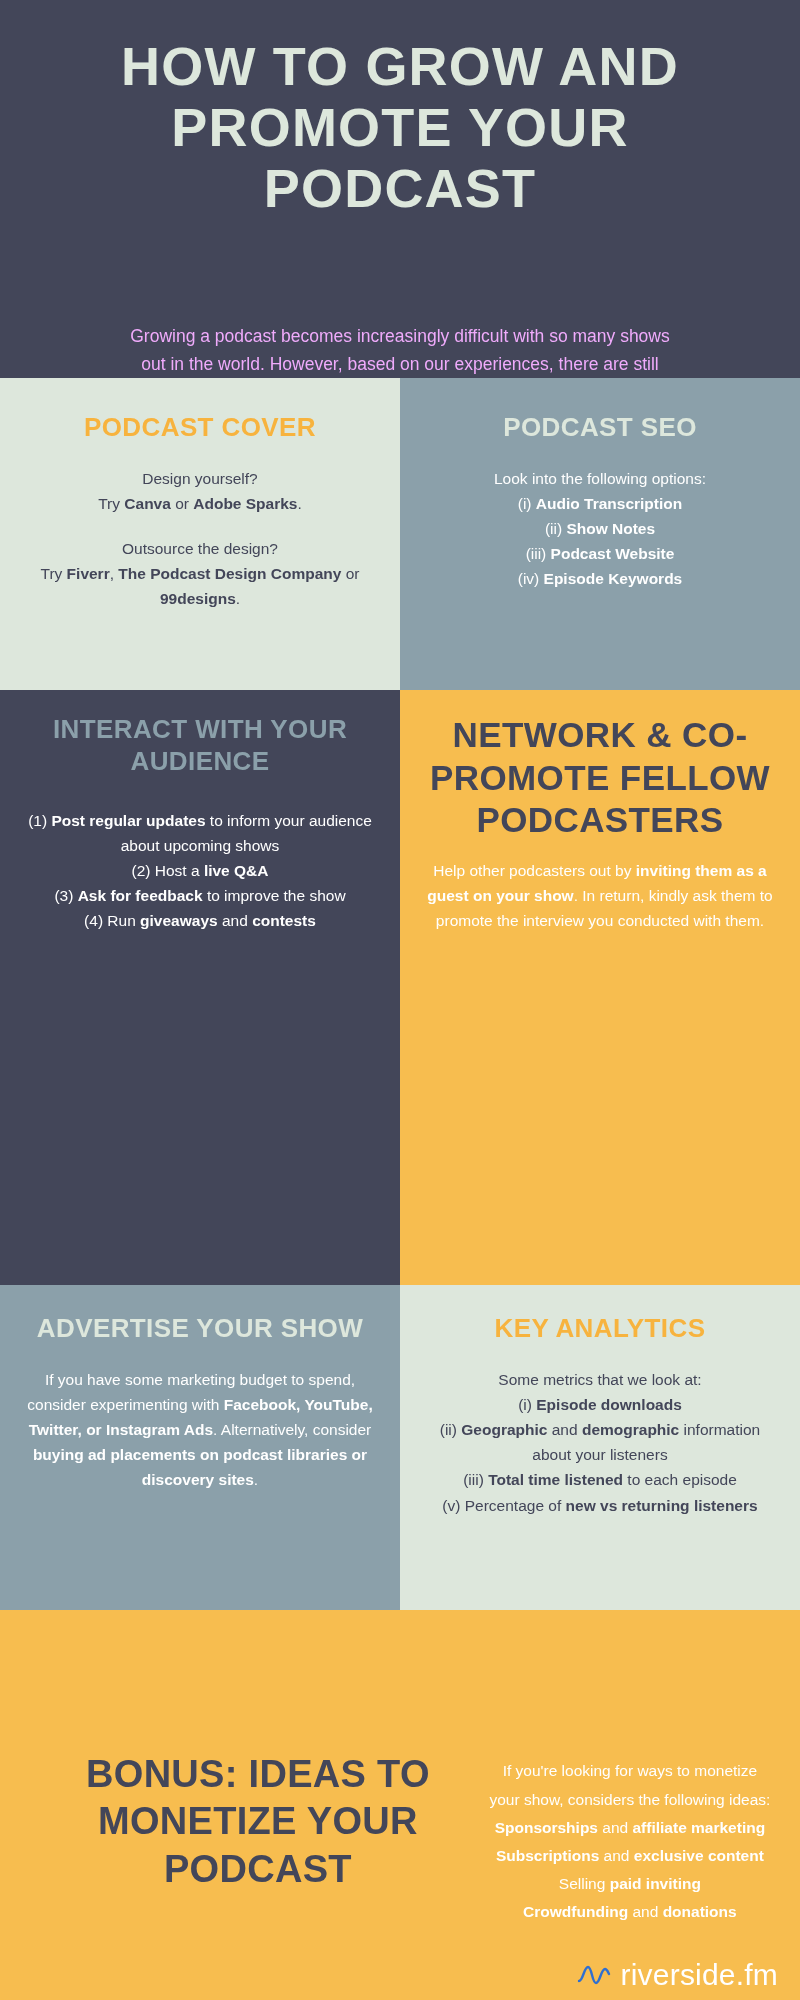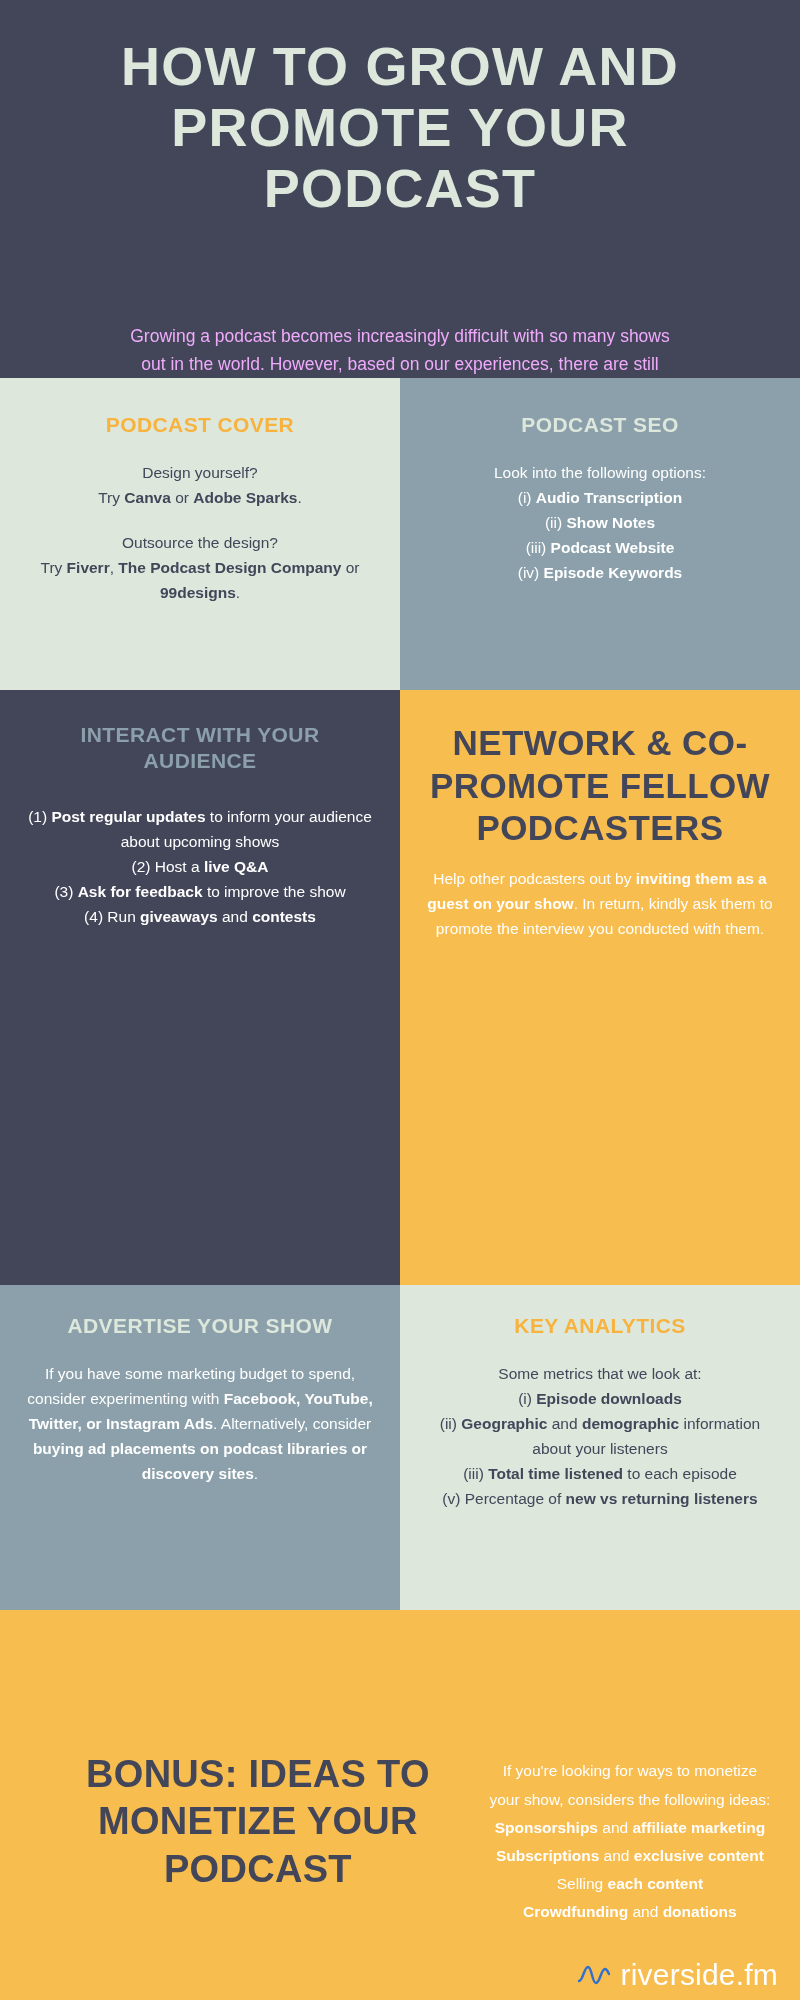--- a/index.html
+++ b/index.html
@@ -50,21 +50,21 @@
   
   .grid-row { display: flex; width: 800px; }
   .cell {
     width: 400px;
     padding: 26px 26px 22px 26px;
     display: flex;
     flex-direction: column;
     align-items: center;
   }
   .cell-title {
-    font-size: 21px;
+    font-size: 26px;
     font-weight: 700;
     line-height: 1.23;
     letter-spacing: 0.4px;
     text-transform: uppercase;
     text-align: center;
   }
   .cell-title.big {
     font-size: 35px;
     line-height: 1.22;
   }
@@ -88,21 +88,21 @@
   .t-orange   { color: #f7b33e; }
   .t-green    { color: #dde7dc; }
   .t-slate    { color: #8ba0aa; }
   .t-navy     { color: #434659; }
 
   .body-dark  { color: #434659; }
   .body-white { color: #ffffff; }
 
   
   .row1 .cell { height: 312px; padding-top: 34px; }
-  .row2 .cell { height: 595px; padding-top: 32px; }
+  .row2 .cell { height: 595px; padding-top: 24px; }
   .row3 .cell { height: 325px; padding-top: 28px; }
 
   .row2 .cell-left  { justify-content: flex-start; }
   .row2 .cell-left .cell-body { margin-top: 30px; }
   .row2 .cell-right .cell-body { margin-top: 16px; }
 
   
   .footer {
     background: #f7bd4f;
     height: 390px;
@@ -228,21 +228,21 @@
     </div>
 
   </div>
 
   <div class="footer">
     <div class="footer-title">BONUS: IDEAS TO MONETIZE YOUR PODCAST</div>
     <div class="footer-body">
       <p>If you're looking for ways to monetize your show, considers the following ideas:</p>
       <p><b>Sponsorships</b><span> and </span><b>affiliate marketing</b></p>
       <p><b>Subscriptions</b><span> and </span><b>exclusive content</b></p>
-      <p><span>Selling </span><b>each content</b></p>
+      <p><span>Selling </span><b>paid inviting</b></p>
       <p><b>Crowdfunding</b><span> and </span><b>donations</b></p>
     </div>
 
     <div class="logo">
       <svg class="logo-mark" viewBox="0 0 34 30">
         <path d="M2 21 C 6 21, 7 7, 11 7 C 15 7, 15 23, 19 23 C 23 23, 24 9, 28 9 C 30 9, 31 12, 32 14" fill="none" stroke="#2f6fd0" stroke-width="2.4" stroke-linecap="round"></path>
       </svg>
       <span class="logo-text">riverside.fm</span>
     </div>
   </div>

